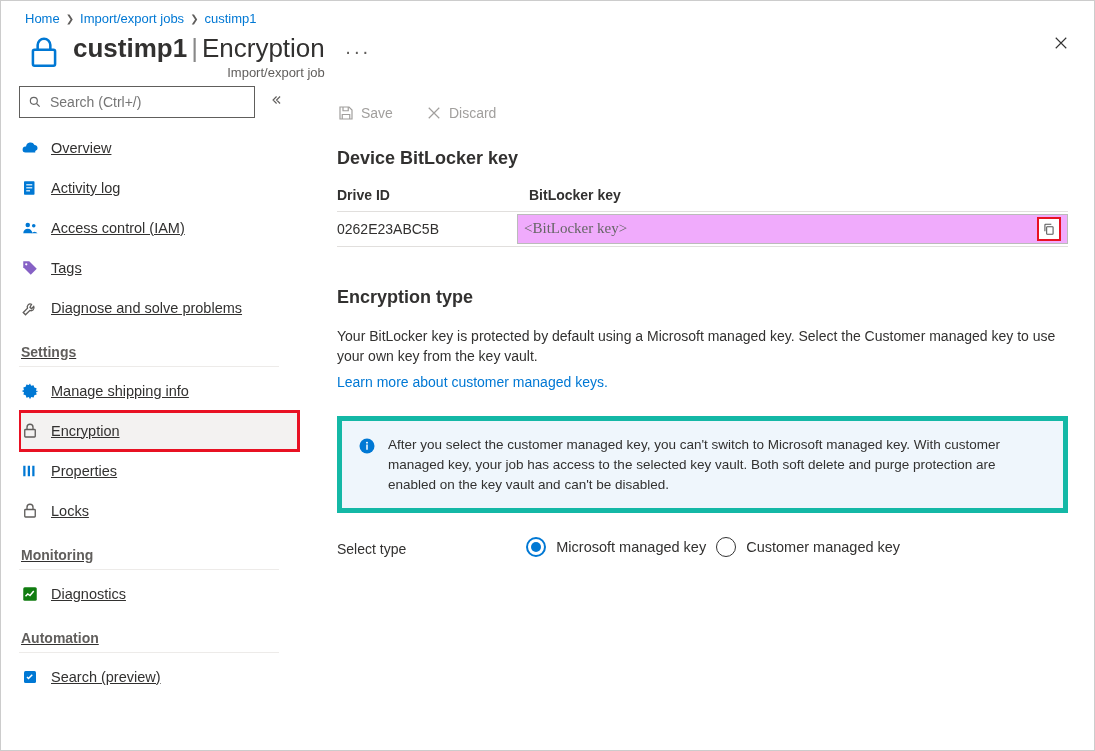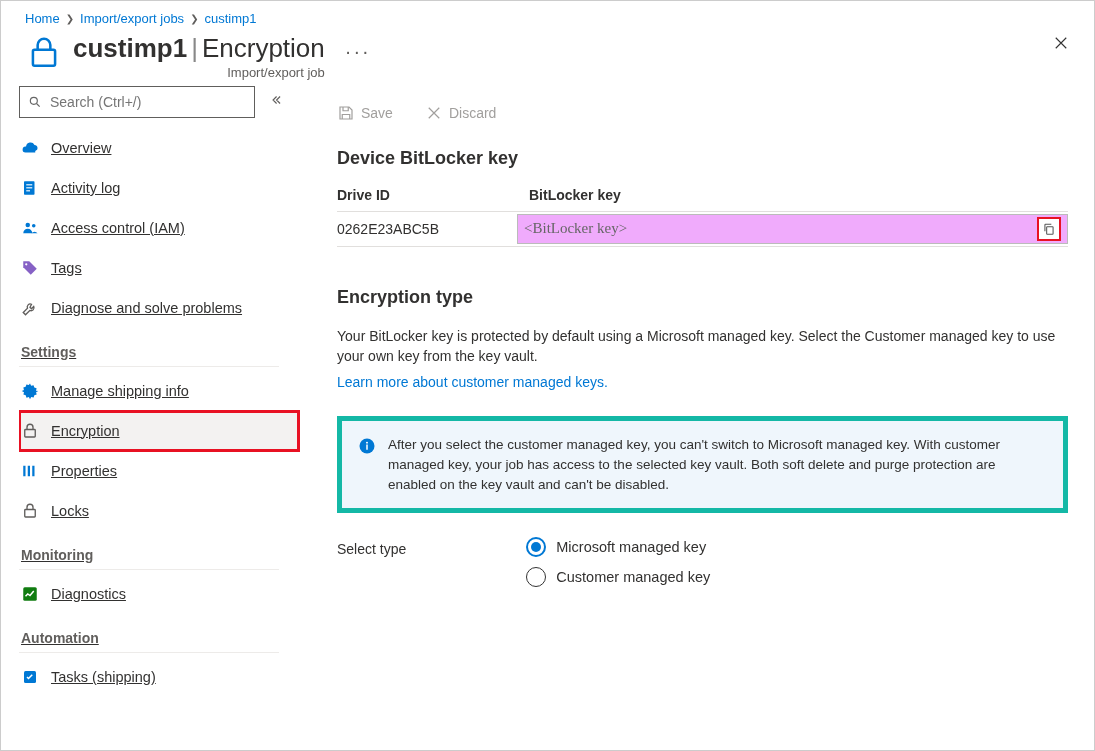--- a/index.html
+++ b/index.html
@@ -73,21 +73,21 @@
   .copy-btn svg{width:14px;height:14px; color:#555;}
 
   .desc { font-size:14px; color:var(--text-dark); line-height:1.45; margin:6px 0;}
   .desc a { color:var(--link); text-decoration:none;}
 
   .info-box { background:var(--info-bg); border:5px solid #14b8a6; display:flex; gap:12px; padding:14px 16px; margin:24px 0; font-size:13.5px; line-height:1.45;}
   .info-box svg { width:18px;height:18px; color:var(--link); flex:none; margin-top:2px;}
 
   .radio-row { display:flex; align-items:flex-start; gap:120px; margin-top:19px;}
   .radio-row .lbl { font-size:14px; padding-top:4px;}
-  .radios { display:flex; flex-direction:column; gap:10px;}
+  .radios { display:flex; flex-direction:row; gap:10px;}
   .radio { display:flex; align-items:center; gap:10px; cursor:pointer; font-size:14.5px;}
   .radio .dot { width:20px;height:20px; border-radius:50%; border:1px solid #333; display:flex;align-items:center;justify-content:center;}
   .radio.checked .dot { border:2px solid var(--link);}
   .radio.checked .dot::after{content:"";width:10px;height:10px;border-radius:50%;background:var(--link);}
 </style>
 </head>
 <body>
 
 <div class="breadcrumb">
   <a href="#">Home</a>
@@ -211,21 +211,21 @@
               <path d="M6 15l3-3 3 2 5-6" stroke="#fff" stroke-width="2" fill="none"></path>
             </svg></span>
           <span>Diagnostics</span>
         </div>
         <div class="nav-group-label">Automation</div>
         <div class="nav-item">
           <span class="icon"><svg viewBox="0 0 24 24" fill="#0078d4">
               <rect x="4" y="4" width="16" height="16" rx="2"></rect>
               <path d="M8 12l2 2 5-5" stroke="#fff" stroke-width="2" fill="none"></path>
             </svg></span>
-          <span>Tasks (shipping)</span>
+          <span>Search (preview)</span>
         </div>
       </div>
   </div>
 
   <div class="content">
     <div class="toolbar">
       <div class="tb-btn">
         <svg viewBox="0 0 24 24" fill="none" stroke="currentColor" stroke-width="1.6">
             <path d="M4 4h12l4 4v12H4z"></path>
             <path d="M8 4v5h7V4M7 20v-6h10v6"></path>

